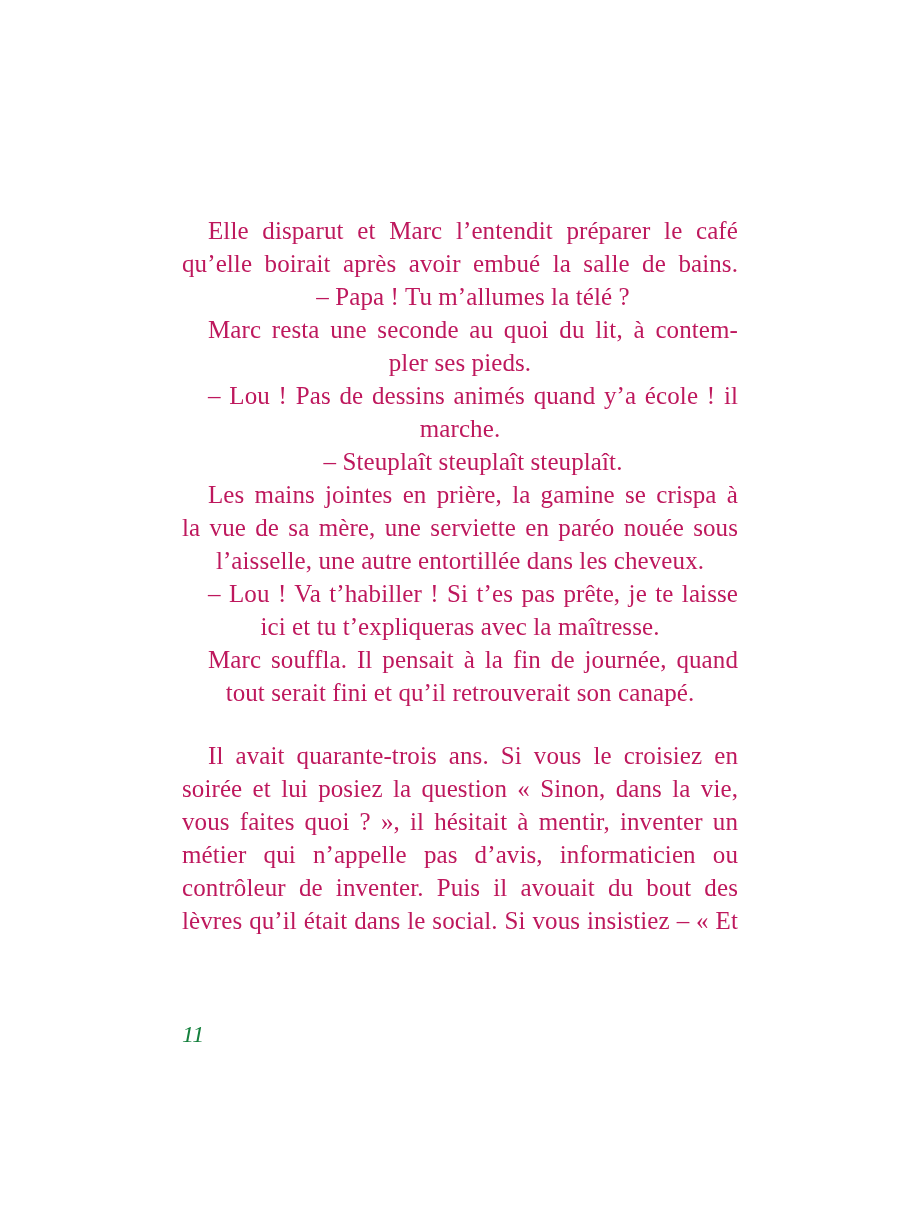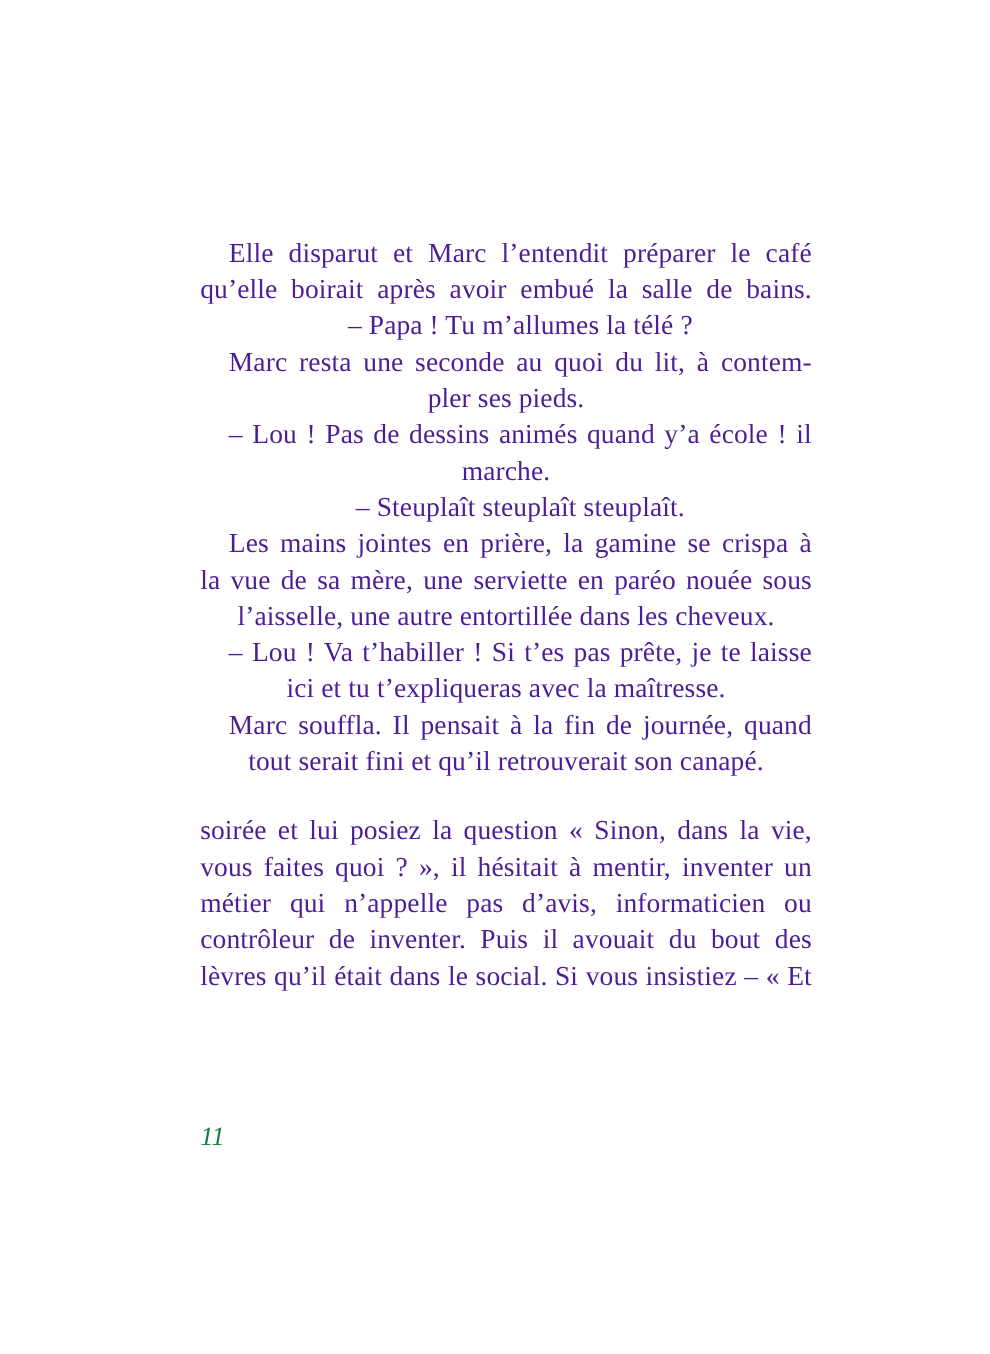--- a/index.html
+++ b/index.html
@@ -13,21 +13,21 @@
     height: 1231px;
     background: #ffffff;
     overflow: hidden;
     font-family: "Liberation Serif", "DejaVu Serif", serif;
   }
   .text-block {
     position: absolute;
     left: 182px;
     top: 214px;
     width: 556px;
-    color: #4c1d95;
+    color: #be185d;
   }
   .paragraph { margin: 0; }
   .paragraph.paragraph-gap { margin-top: 30px; }
   .line {
     font-size: 25px;
     line-height: 33px;
     height: 33px;
     text-align: center;
     white-space: normal;
     letter-spacing: 0.1px;
@@ -63,20 +63,21 @@
         <div class="line indent">– Steuplaît steuplaît steuplaît.</div>
         <div class="line indent just">Les mains jointes en prière, la gamine se crispa à</div>
         <div class="line just">la vue de sa mère, une serviette en paréo nouée sous</div>
         <div class="line">l’aisselle, une autre entortillée dans les cheveux.</div>
         <div class="line indent just">– Lou ! Va t’habiller ! Si t’es pas prête, je te laisse</div>
         <div class="line">ici et tu t’expliqueras avec la maîtresse.</div>
         <div class="line indent just">Marc souffla. Il pensait à la fin de journée, quand</div>
         <div class="line">tout serait fini et qu’il retrouverait son canapé.</div>
       </div>
       <div class="paragraph paragraph-gap">
+        <div class="line indent just">Il avait quarante-trois ans. Si vous le croisiez en</div>
         <div class="line just">soirée et lui posiez la question « Sinon, dans la vie,</div>
         <div class="line just">vous faites quoi ? », il hésitait à mentir, inventer un</div>
         <div class="line just">métier qui n’appelle pas d’avis, informaticien ou</div>
         <div class="line just">contrôleur de inventer. Puis il avouait du bout des</div>
         <div class="line just">lèvres qu’il était dans le social. Si vous insistiez – « Et</div>
       </div>
     </div>
   <div class="page-number">11</div>
 </div>
 

